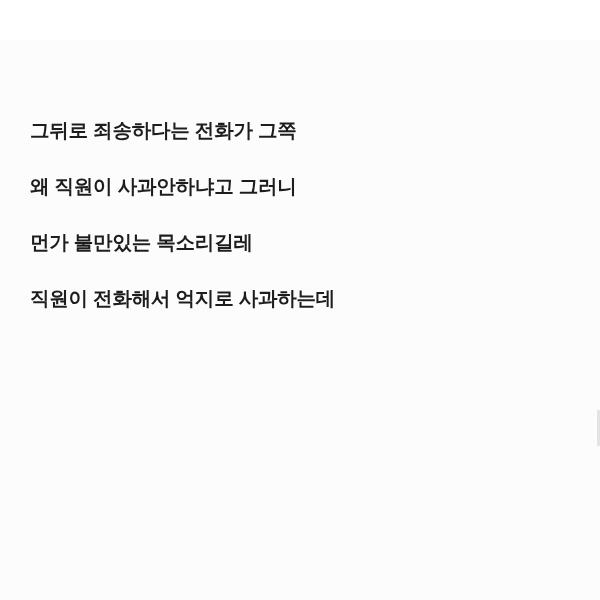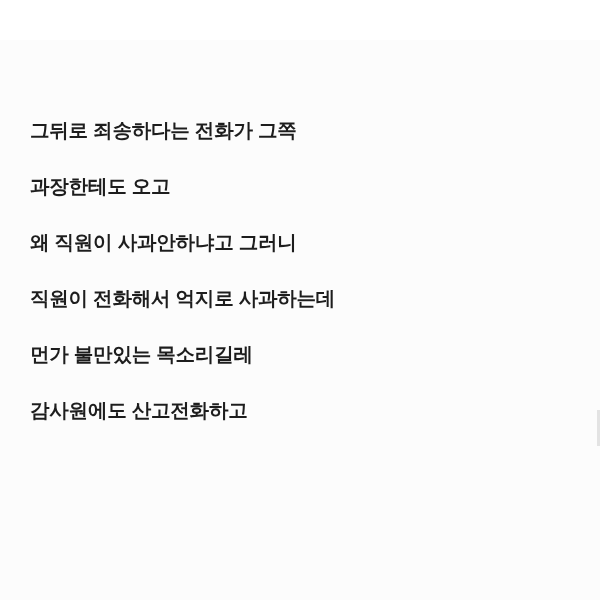--- a/index.html
+++ b/index.html
@@ -56,23 +56,21 @@
     background: #f4f4f4;
   }
 </style>
 </head>
 <body>
 
 <div class="page">
 
   <div class="text-block">
     <p class="line">그뒤로 죄송하다는 전화가 그쪽</p>
-    <p class="line">과장한테도 오고</p>
     <p class="line">왜 직원이 사과안하냐고 그러니</p>
+    <p class="line">먼가 불만있는 목소리길레</p>
     <p class="line">직원이 전화해서 억지로 사과하는데</p>
-    <p class="line">먼가 불만있는 목소리길레</p>
-    <p class="line">감사원에도 산고전화하고</p>
   </div>
 
   <div class="edge-mark"></div>
   <div class="bottom-edge"></div>
 
 </div>
 
 </body></html>

